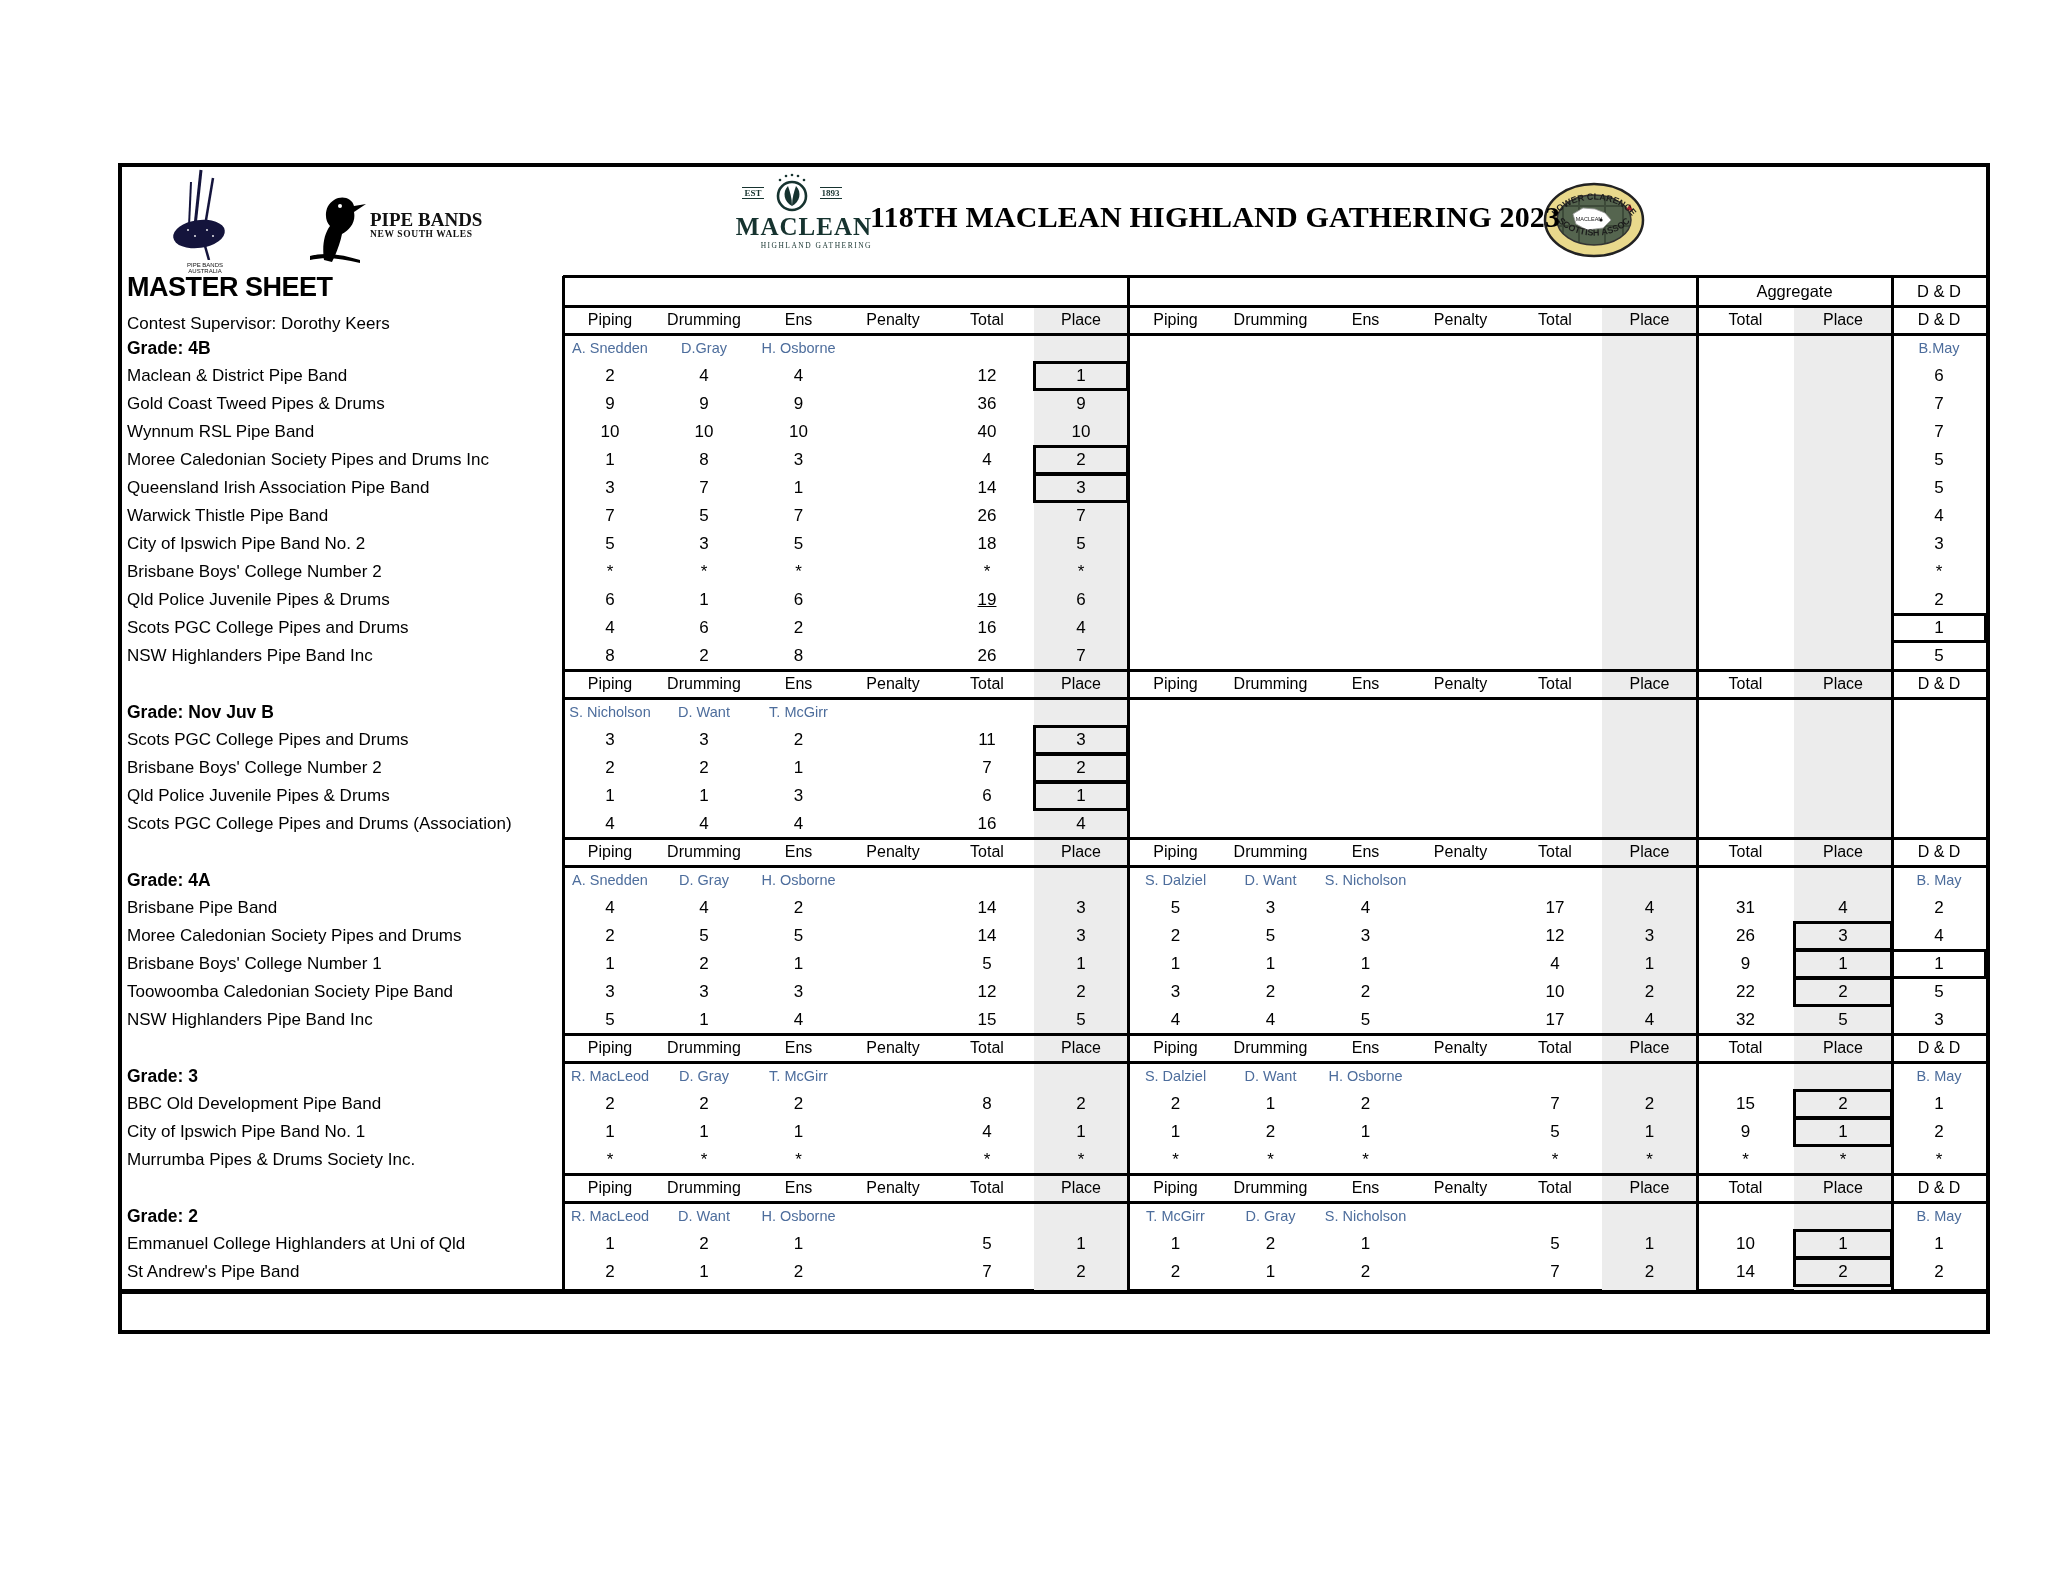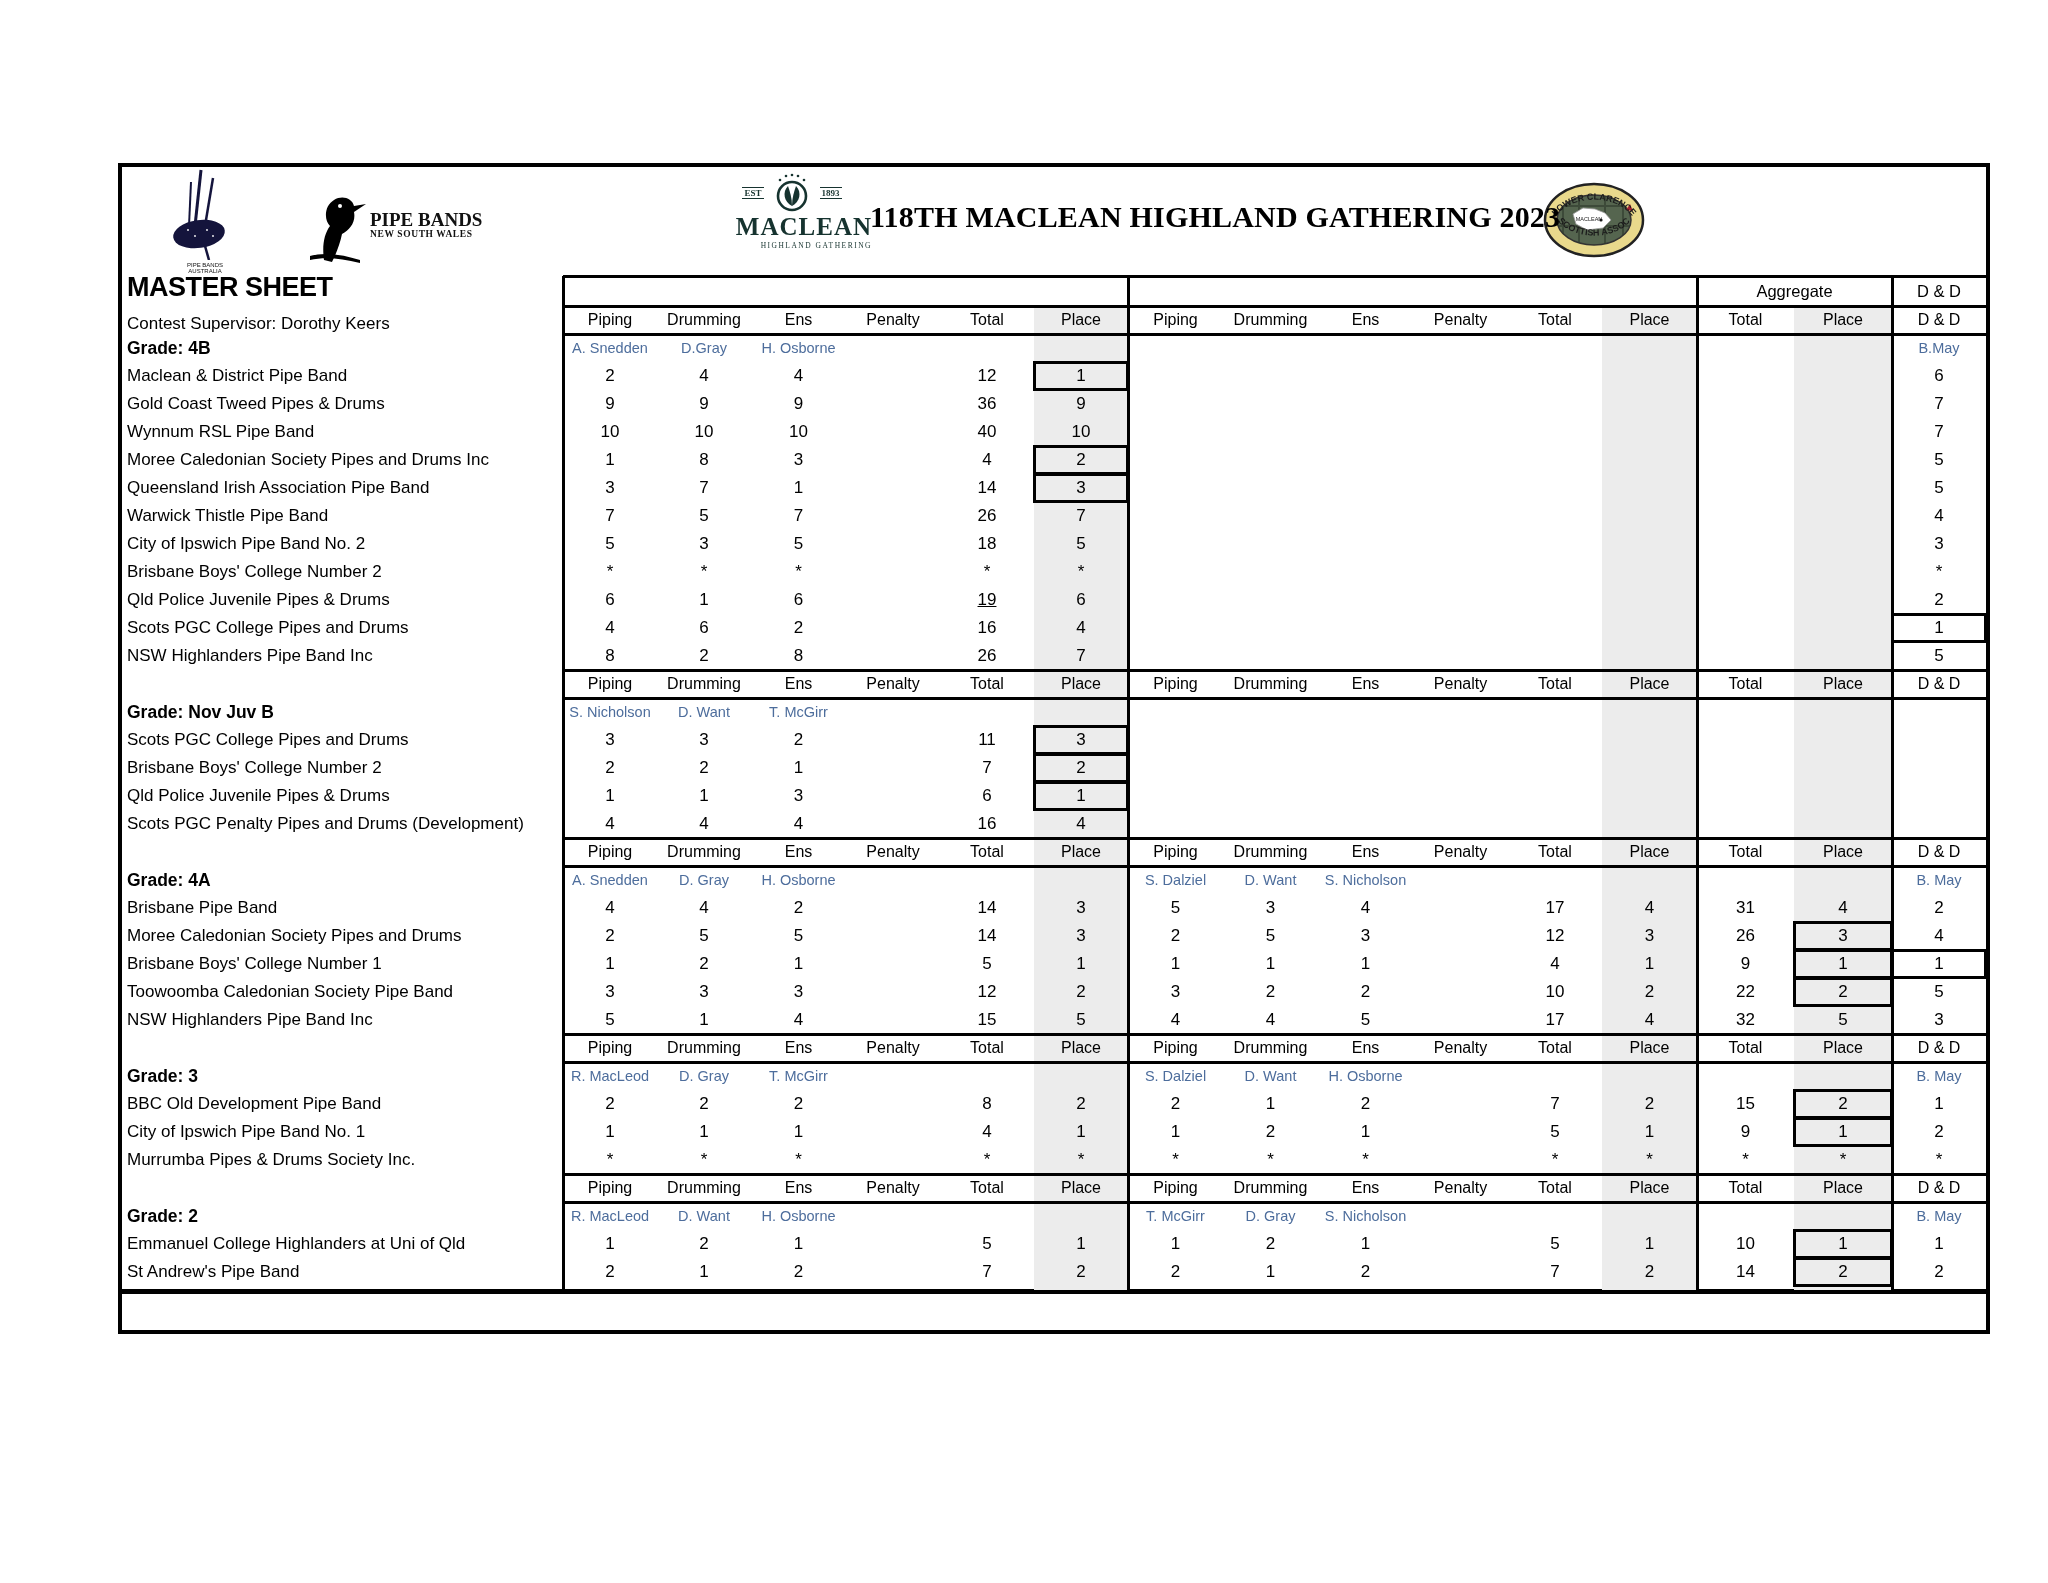--- a/index.html
+++ b/index.html
@@ -280,21 +280,21 @@
       <div class="cell " style="left: 940px; top: 754px; width: 94px;">7</div>
       <div class="cell " style="left: 1034px; top: 754px; width: 94px;">2</div>
       <div class="pbox" style="left: 1033px; top: 753px; width: 96px; height: 30px;"></div>
       <div class="cell left" style="left: 127px; top: 782px; width: 432px;">Qld Police Juvenile Pipes &amp; Drums</div>
       <div class="cell " style="left: 563px; top: 782px; width: 94px;">1</div>
       <div class="cell " style="left: 657px; top: 782px; width: 94px;">1</div>
       <div class="cell " style="left: 751px; top: 782px; width: 95px;">3</div>
       <div class="cell " style="left: 940px; top: 782px; width: 94px;">6</div>
       <div class="cell " style="left: 1034px; top: 782px; width: 94px;">1</div>
       <div class="pbox" style="left: 1033px; top: 781px; width: 96px; height: 30px;"></div>
-      <div class="cell left" style="left: 127px; top: 810px; width: 432px;">Scots PGC Penalty Pipes and Drums (Development)</div>
+      <div class="cell left" style="left: 127px; top: 810px; width: 432px;">Scots PGC College Pipes and Drums (Association)</div>
       <div class="cell " style="left: 563px; top: 810px; width: 94px;">4</div>
       <div class="cell " style="left: 657px; top: 810px; width: 94px;">4</div>
       <div class="cell " style="left: 751px; top: 810px; width: 95px;">4</div>
       <div class="cell " style="left: 940px; top: 810px; width: 94px;">16</div>
       <div class="cell " style="left: 1034px; top: 810px; width: 94px;">4</div>
       <div class="hline" style="left: 563px; top: 837px; width: 1423px; height: 3px;"></div>
       <div class="cell hdr" style="left: 563px; top: 838px; width: 94px;">Piping</div>
       <div class="cell hdr" style="left: 1128px; top: 838px; width: 95px;">Piping</div>
       <div class="cell hdr" style="left: 657px; top: 838px; width: 94px;">Drumming</div>
       <div class="cell hdr" style="left: 1223px; top: 838px; width: 95px;">Drumming</div>

